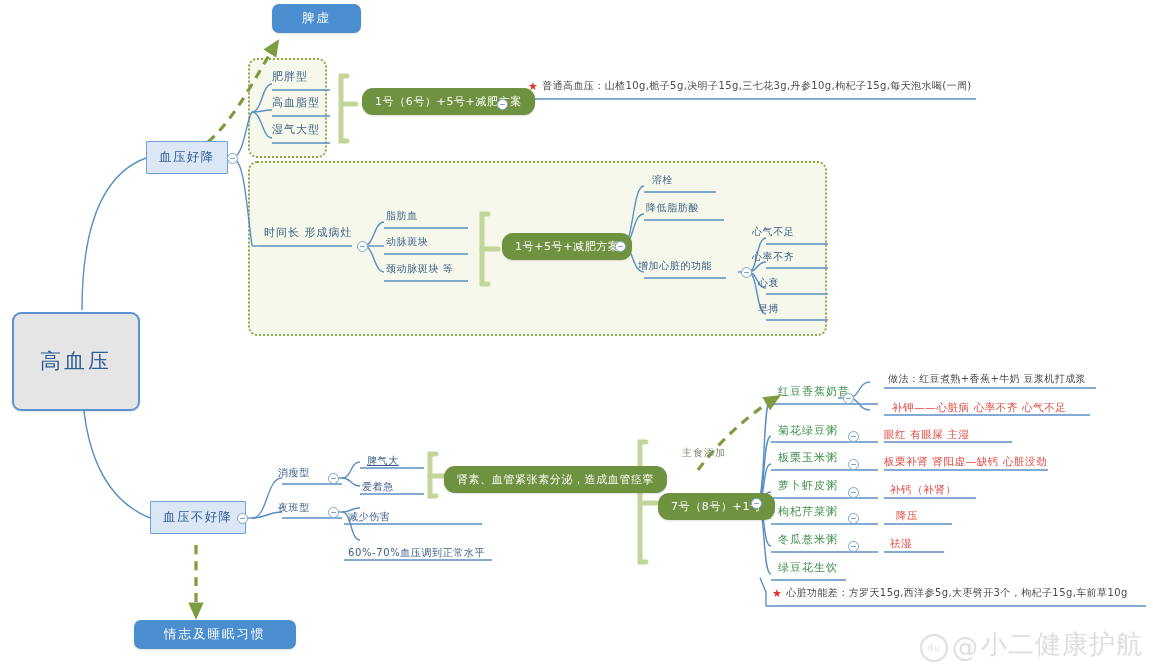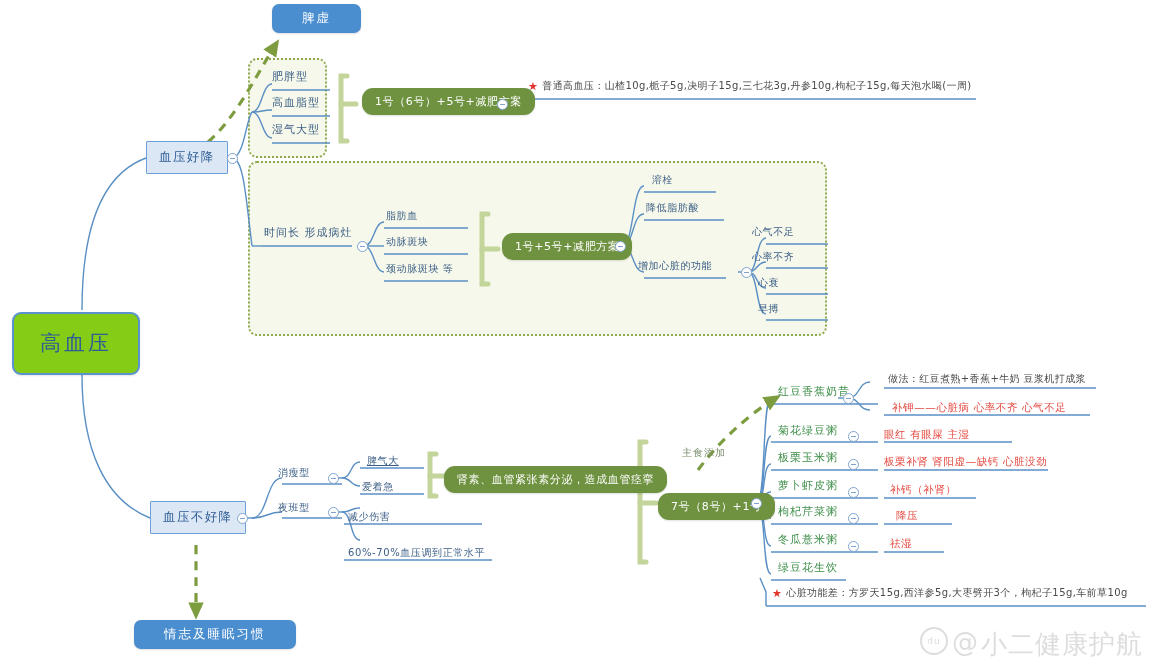--- a/index.html
+++ b/index.html
@@ -7,23 +7,23 @@
     width:1153px;height:670px;position:relative;overflow:hidden;
     font-family:"DejaVu Sans","Liberation Sans",sans-serif;
   }
   #canvas{position:absolute;left:0;top:0;width:1153px;height:670px;}
   svg.links{position:absolute;left:0;top:0;width:1153px;height:670px;pointer-events:none;}
 
   
   .node{position:absolute;white-space:nowrap;line-height:1;}
 
   .root-node{
-    background:#84cc16;border:2.5px solid #5a93d0;border-radius:9px;
+    background:#e5e5e5;border:2.5px solid #5a93d0;border-radius:9px;
     color:#2f5d96;font-size:21px;letter-spacing:3px;
-    padding:19px 26px;box-shadow:0 1px 2px rgba(0,0,0,.10);
+    padding:37px 26px;box-shadow:0 1px 2px rgba(0,0,0,.10);
   }
   .blue-node{
     background:#dbe7f4;border:1.6px solid #6ba0d8;border-radius:1px;
     color:#2f5d96;font-size:12.5px;letter-spacing:1.4px;
     padding:9px 12px;
   }
   .blue-solid{
     background:#4a8ed0;border-radius:7px;color:#ffffff;
     font-size:12.5px;letter-spacing:2px;padding:8px 30px;
     box-shadow:0 1px 2px rgba(0,0,0,.13);
@@ -53,21 +53,21 @@
     position:absolute;width:11px;height:11px;border-radius:50%;
     border:1px solid #7fa5cf;background:#ffffff;box-sizing:border-box;
   }
   .toggle:after{
     content:"";position:absolute;left:2px;top:4px;width:5px;height:1px;
     background:#7fa5cf;
   }
 
   
   #watermark{
-    position:absolute;right:10px;bottom:8px;display:flex;align-items:flex-start;
+    position:absolute;right:10px;bottom:8px;display:flex;align-items:flex-end;
     color:#d8d8d8;font-size:26px;letter-spacing:1px;opacity:.85;
     font-family:"DejaVu Sans","Liberation Sans",sans-serif;
   }
   #watermark .paw{
     width:24px;height:24px;border-radius:50%;border:2px solid #d8d8d8;
     display:inline-flex;align-items:center;justify-content:center;
     font-size:9px;margin-right:4px;color:#d8d8d8;
   }
   #watermark .at{font-size:26px;margin-right:2px;}
 </style>

